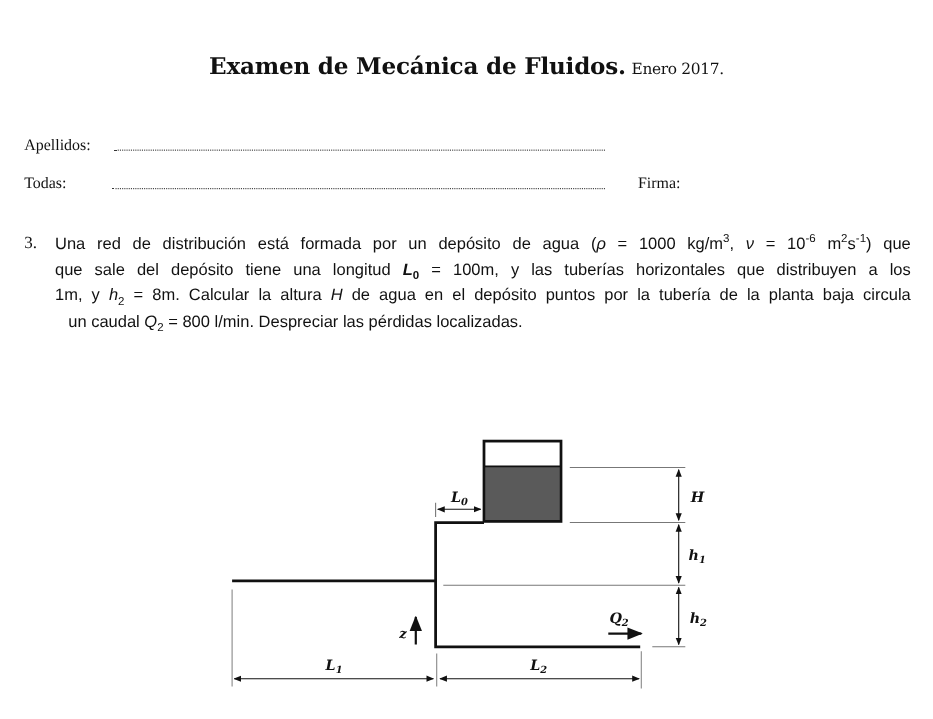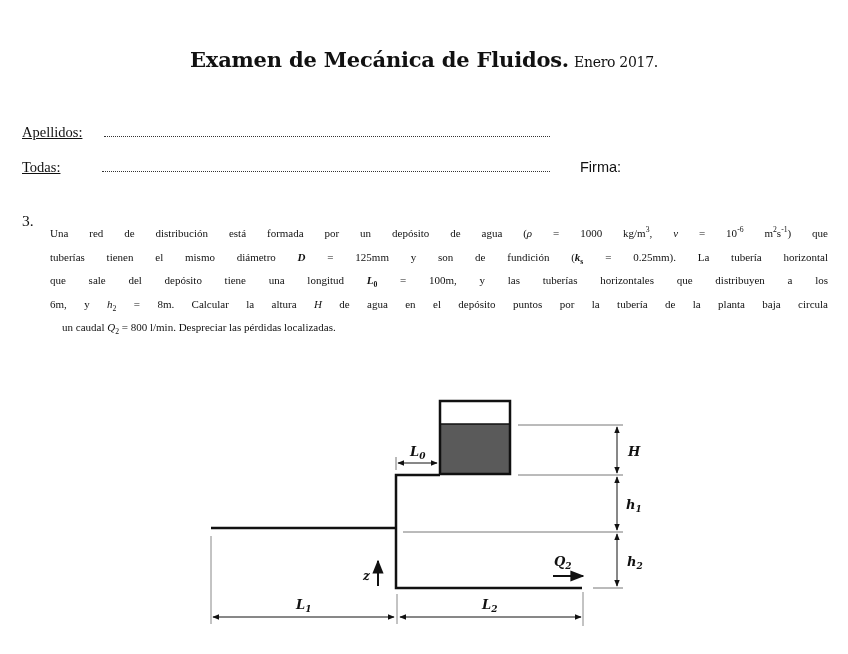--- a/index.html
+++ b/index.html
@@ -32,49 +32,48 @@
     .title .date {
       font-size: 14px;
       letter-spacing: -0.3px;
     }
     .field {
       position: absolute;
       left: 22px;
       font-family: "Liberation Serif", serif;
       font-size: 14.5px;
       white-space: nowrap;
-      text-decoration: underline;
     }
     .field .dots {
       position: absolute;
       top: 12px;
       height: 0;
       border-bottom: 1.6px dotted #333;
     }
     .firma {
       position: absolute;
       left: 580px;
       top: 159px;
-      font-family: Liberation Sans, sans-serif;
+      font-family: Liberation Serif, serif;
       font-size: 14.5px;
     }
     .qnum {
       position: absolute;
       left: 22px;
       top: 212px;
       font-family: "Liberation Serif", serif;
       font-size: 15.5px;
     }
     .qtext {
       position: absolute;
       left: 50px;
-      top: 222px;
+      top: 210px;
       width: 778px;
-      font-family: Liberation Serif, serif;
-      font-size: 11px;
+      font-family: Liberation Sans, sans-serif;
+      font-size: 15px;
       line-height: 23.5px;
       text-align: justify;
       text-align-last: left;
     }
     .qtext .ln {
       display: block;
       text-align: justify;
       text-align-last: justify;
       white-space: nowrap;
       height: 23.5px;
@@ -118,23 +117,22 @@
   <span>Todas:</span>
   <span class="dots" style="left:80px; width:448px;"></span>
 </div>
 
 <div class="firma">Firma:</div>
 
 <div class="qnum">3.</div>
 
 <div class="qtext">
   <span class="ln"><span>Una red de distribución está formada por un depósito de agua (</span><i>ρ</i><span> = 1000 kg/m</span><sup>3</sup><span>, </span><i>ν</i><span> = 10</span><sup>-6</sup><span> m</span><sup>2</sup><span>s</span><sup>-1</sup><span>) que</span></span>
-  <span class="ln"><span>tuberías tienen el mismo diámetro </span><b><i>D</i></b><span> = 125mm y son de fundición (</span><b><i>k</i><sub>s</sub></b><span> = 0.25mm). La tubería horizontal</span></span>
   <span class="ln"><span>que sale del depósito tiene una longitud </span><b><i>L</i><sub>0</sub></b><span> = 100m, y las tuberías horizontales que distribuyen a los</span></span>
-  <span class="ln"><span>6m, y </span><i>h</i><sub>2</sub><span> = 8m. Calcular la altura </span><i>H</i><span> de agua en el depósito puntos por la tubería de la planta baja circula</span></span>
+  <span class="ln"><span>1m, y </span><i>h</i><sub>2</sub><span> = 8m. Calcular la altura </span><i>H</i><span> de agua en el depósito puntos por la tubería de la planta baja circula</span></span>
   <span class="ln last"><span>un caudal </span><i>Q</i><sub>2</sub><span> = 800 l/min. Despreciar las pérdidas localizadas.</span></span>
 </div>
 
 <svg class="diagram" width="848" height="654" viewBox="0 0 848 654" xmlns="http://www.w3.org/2000/svg">
   <defs>
     <marker id="ah" viewBox="0 0 10 10" refX="9" refY="5" markerWidth="7" markerHeight="7" orient="auto-start-reverse">
       <path d="M0,1 L10,5 L0,9 z" fill="#111"></path>
     </marker>
   </defs>
 

